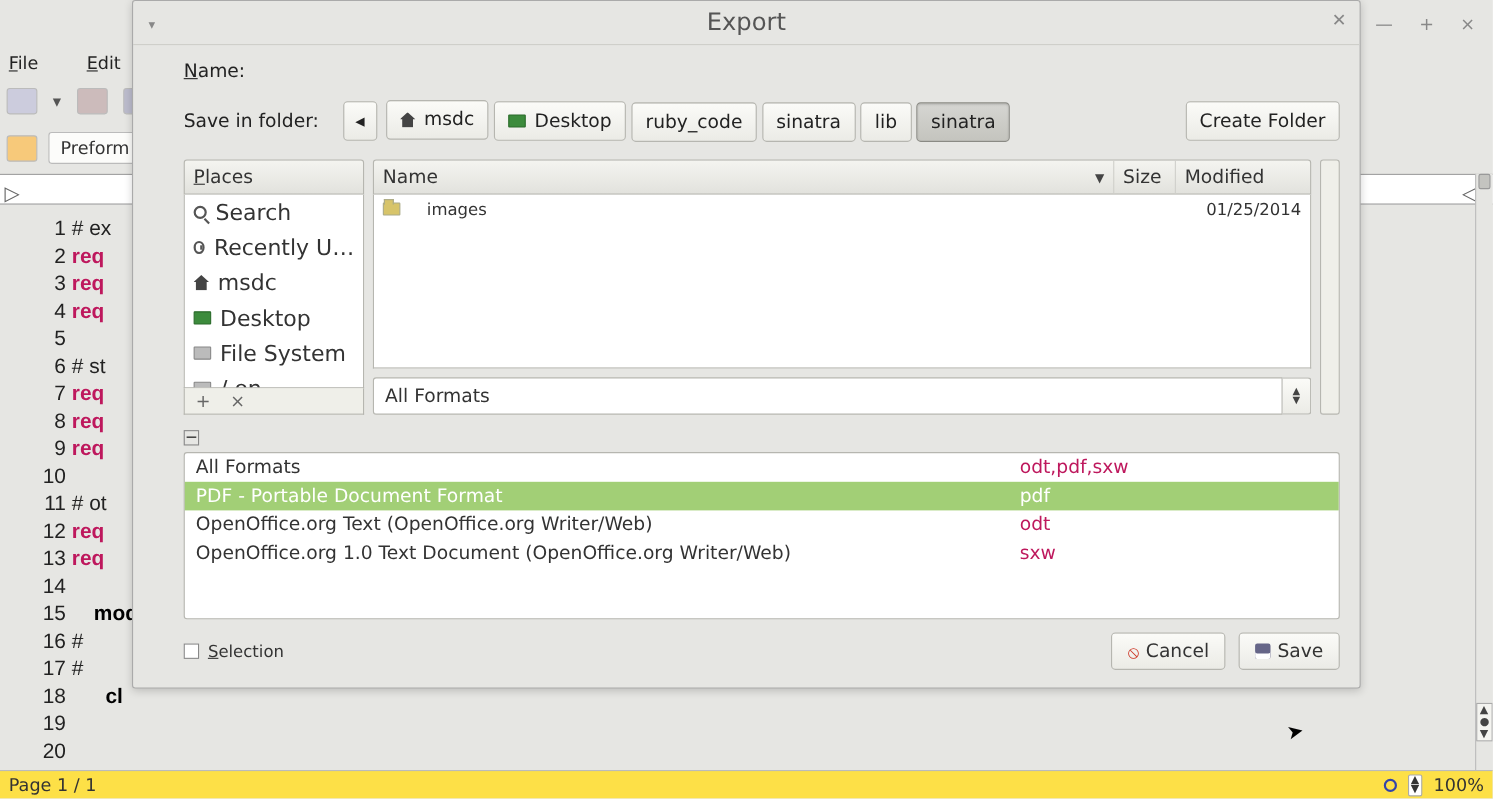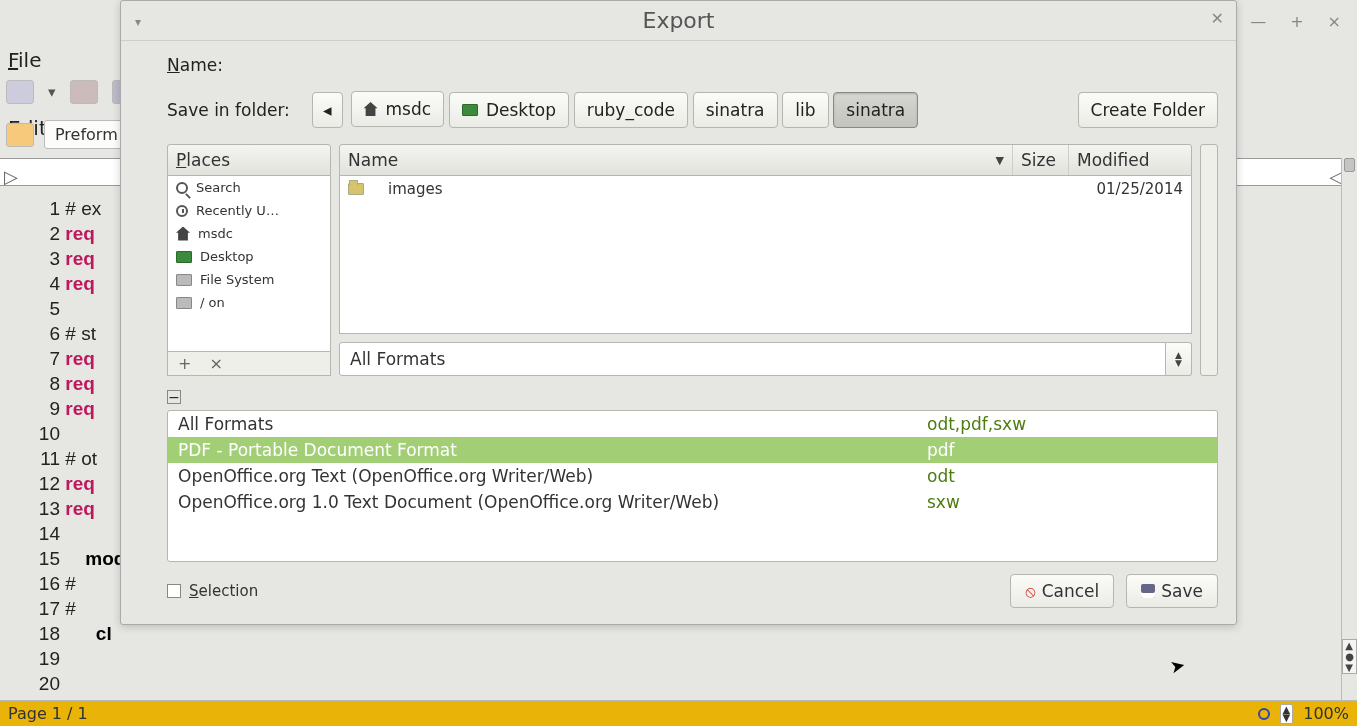--- a/index.html
+++ b/index.html
@@ -24,21 +24,21 @@
 .window-controls-bg {
   position: absolute;
   top: 12px; right: 16px;
   display: flex; gap: 24px;
   color: #888; font-size: 16px;
 }
 .menubar-bg {
   position: absolute;
   top: 48px; left: 8px;
   display: flex; gap: 44px;
-  font-size: 20px; color: #222; flex-direction: column;
+  font-size: 16px; color: #222;
 }
 .menubar-bg span u { text-decoration: underline; }
 .toolbar-bg {
   position: absolute;
   top: 80px; left: 6px;
   display: flex; gap: 14px; align-items: center;
 }
 .tb-icon {
   width: 28px; height: 24px; background: #ccd; border: 1px solid #bbb; border-radius: 3px;
 }
@@ -66,21 +66,21 @@
   line-height: 25px;
   color: #222;
 }
 .code-bg .ln { display: inline-block; width: 30px; text-align: right; color: #222; }
 .code-bg .kw { color: #be185d; font-weight: bold; }
 .code-bg .mod { color: #000; font-weight: bold; padding-left: 20px; }
 .statusbar-bg {
   position: absolute;
   left: 0; right: 0; bottom: 0;
   height: 26px;
-  background: #eab308;
+  background: #fde047;
   border-top: 1px solid #bbb;
   display: flex; align-items: center;
   font-size: 16px;
   padding: 0 8px;
   justify-content: space-between;
 }
 .statusbar-bg .right {
   display: flex; align-items: center; gap: 10px;
 }
 .zoom-steppers {
@@ -196,21 +196,21 @@
   display: flex; align-items: center; padding: 0 8px;
   font-size: 17px;
 }
 .places-list {
   flex: 1;
   border: 1px solid #b6b6b0; border-top: none;
   background: #fff; overflow: hidden;
 }
 .places-list .itm {
   padding: 4px 8px; display: flex; align-items: center; gap: 8px;
-  font-size: 13px;
+  font-size: 20px;
   white-space: nowrap; overflow: hidden; text-overflow: ellipsis;
 }
 .minibar {
   height: 24px;
   border: 1px solid #b6b6b0; border-top: none;
   background: #efefe9;
   display: flex; align-items: center; gap: 18px; padding: 0 10px;
   color: #666; font-size: 16px;
 }
 
@@ -274,21 +274,21 @@
 .ft-table {
   margin-top: 6px;
   border: 1px solid #b6b6b0; border-radius: 3px; background:#fff;
   font-size: 17px;
 }
 .ft-row { display:flex; padding: 3px 0;}
 .ft-row .ft-name { flex:1; padding: 0 10px;}
 .ft-row .ft-ext  { width: 300px; padding: 0 10px;}
 .ft-row.selected { background:#a2cf76; color:#fff;}
 .ft-row.selected .ft-ext { color:#fff; }
-.ft-row .ft-ext.normal { color:#4d7c0f; }
+.ft-row .ft-ext.normal { color:#be185d; }
 .ft-space { height: 46px; }
 
 .bottom-row {
   margin-top: 12px;
   display:flex; align-items:center;
 }
 .chk { width:14px; height:14px; border:1px solid #888; background:#fff; margin-right:8px;}
 .btns { margin-left:auto; display:flex; gap:12px; }
 .dbtn {
   height: 34px; padding: 0 14px;

